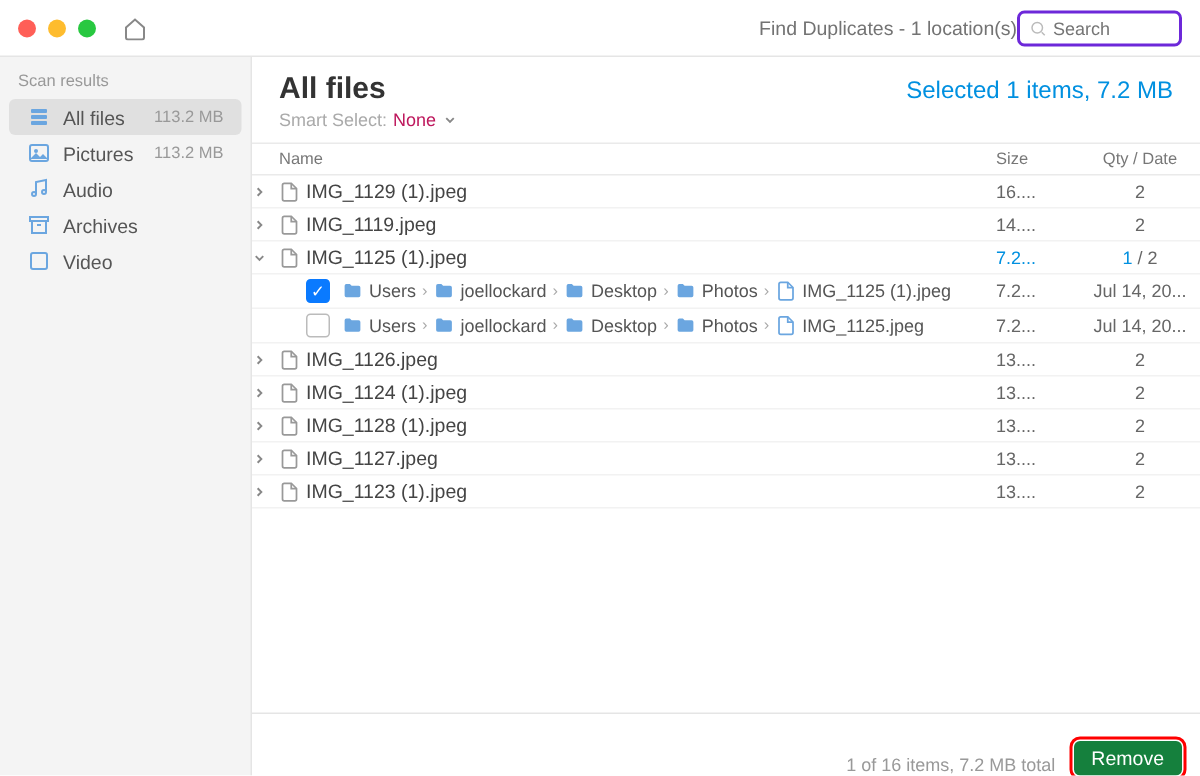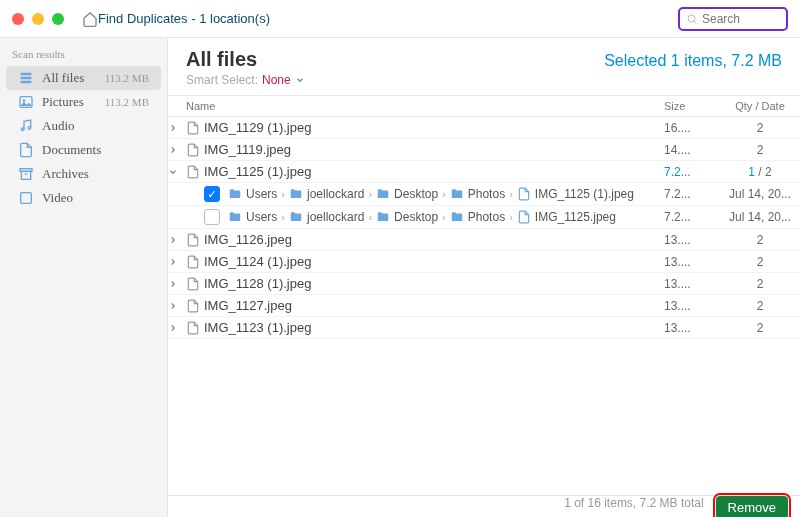--- a/index.html
+++ b/index.html
@@ -6,27 +6,27 @@
 body { font-family: -apple-system, BlinkMacSystemFont, "Helvetica Neue", sans-serif; font-size: 13px; color: #333; background: #fff; width: 800px; height: 517px; overflow: hidden; }
 
 
 .titlebar { height: 38px; display: flex; align-items: center; padding: 0 12px; border-bottom: 1px solid #e5e5e5; }
 .traffic { display: flex; gap: 8px; }
 .traffic span { width: 12px; height: 12px; border-radius: 50%; display: inline-block; }
 .tl-close { background: #ff5f57; }
 .tl-min { background: #febc2e; }
 .tl-max { background: #28c840; }
 .home-icon { margin-left: 18px; color: #888; }
-.title { flex: 1; text-align: left; color: #0c4a6e; }
+.title { flex: 1; text-align: right; color: #737373; }
 .search-box { width: 110px; height: 24px; border: 2px solid #6d28d9; border-radius: 5px; display: flex; align-items: center; padding: 0 6px; color: #bbb; gap: 4px; }
 .search-box input { border: none; outline: none; width: 70px; font-size: 12px; background: transparent; }
 
 
 .container { display: flex; height: calc(100% - 38px); }
-.sidebar { width: 168px; background: #f4f4f4; border-right: 1px solid #e5e5e5; padding-top: 10px; font-family: Liberation Serif, serif; }
+.sidebar { width: 168px; background: #f4f4f4; border-right: 1px solid #e5e5e5; padding-top: 10px; }
 .sb-header { font-size: 11px; color: #999; padding: 0 12px 6px; }
 .sb-item { display: flex; align-items: center; padding: 4px 12px; gap: 8px; color: #555; border-radius: 4px; margin: 0 6px; }
 .sb-item.active { background: rgba(0,0,0,0.08); }
 .sb-icon { width: 16px; height: 16px; display: inline-flex; align-items: center; justify-content: center; color: #6ba6e0; }
 .sb-label { flex: 1; }
 .sb-size { font-size: 11px; color: #999; }
 
 
 .content { flex: 1; display: flex; flex-direction: column; }
 .header-row { display: flex; align-items: baseline; justify-content: space-between; padding: 10px 18px 2px; }
@@ -55,21 +55,21 @@
 .path-row .cb { width: 16px; height: 16px; border: 1px solid #bbb; border-radius: 3px; display: inline-flex; align-items: center; justify-content: center; margin-right: 8px; font-size: 11px; }
 .path-row .cb.checked { background: #0a7aff; border-color: #0a7aff; color: #fff; }
 .path-segs { flex: 1; display: flex; align-items: center; gap: 4px; flex-wrap: nowrap; overflow: hidden; }
 .folder-icon { color: #6ba6e0; }
 .seg { color: #555; font-size: 12px; }
 .sep { color: #aaa; font-size: 11px; }
 .path-size { width: 56px; color: #666; font-size: 12px; }
 .path-date { width: 80px; text-align: center; color: #666; font-size: 12px; }
 
 
-.footer { height: 22px; border-top: 1px solid #e5e5e5; display: flex; align-items: flex-start; justify-content: flex-end; padding: 0 12px; gap: 12px; }
+.footer { height: 42px; border-top: 1px solid #e5e5e5; display: flex; align-items: flex-end; justify-content: flex-end; padding: 0 12px; gap: 12px; }
 .footer-text { color: #999; font-size: 12px; }
 .remove-btn { background: #15803d; color: #fff; border: none; padding: 4px 12px; border-radius: 4px; font-size: 13px; outline: 2px solid red; outline-offset: 1px; }
 
 svg { display: block; }
 </style>
 </head>
 <body>
 
 <div class="titlebar">
   <div class="traffic">
@@ -125,30 +125,20 @@
               <circle cx="7" cy="17" r="2"></circle>
               <circle cx="17" cy="15" r="2"></circle>
             </svg>
           </span>
     <span class="sb-label">Audio</span>
     <span class="sb-size"></span>
         </div>
         <div class="sb-item">
           <span class="sb-icon">
             <svg width="16" height="16" viewBox="0 0 24 24" fill="none" stroke="currentColor" stroke-width="2">
-              <path d="M14 2H6a2 2 0 0 0-2 2v16a2 2 0 0 0 2 2h12a2 2 0 0 0 2-2V8z"></path>
-              <polyline points="14 2 14 8 20 8"></polyline>
-            </svg>
-          </span>
-    <span class="sb-label">Documents</span>
-    <span class="sb-size"></span>
-        </div>
-        <div class="sb-item">
-          <span class="sb-icon">
-            <svg width="16" height="16" viewBox="0 0 24 24" fill="none" stroke="currentColor" stroke-width="2">
               <rect x="3" y="4" width="18" height="4"></rect>
               <rect x="5" y="8" width="14" height="12"></rect>
               <line x1="10" y1="12" x2="14" y2="12"></line>
             </svg>
           </span>
     <span class="sb-label">Archives</span>
     <span class="sb-size"></span>
         </div>
         <div class="sb-item">
           <span class="sb-icon">

